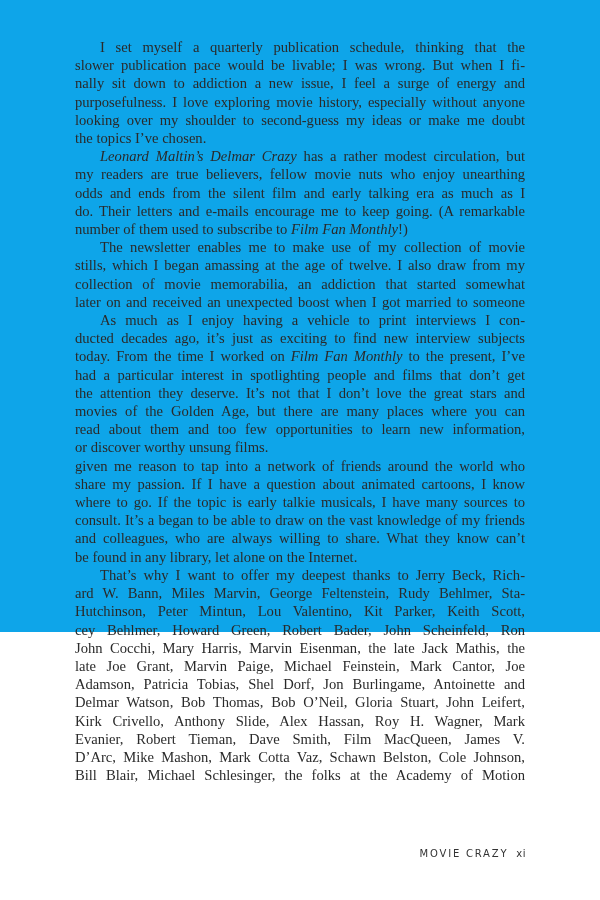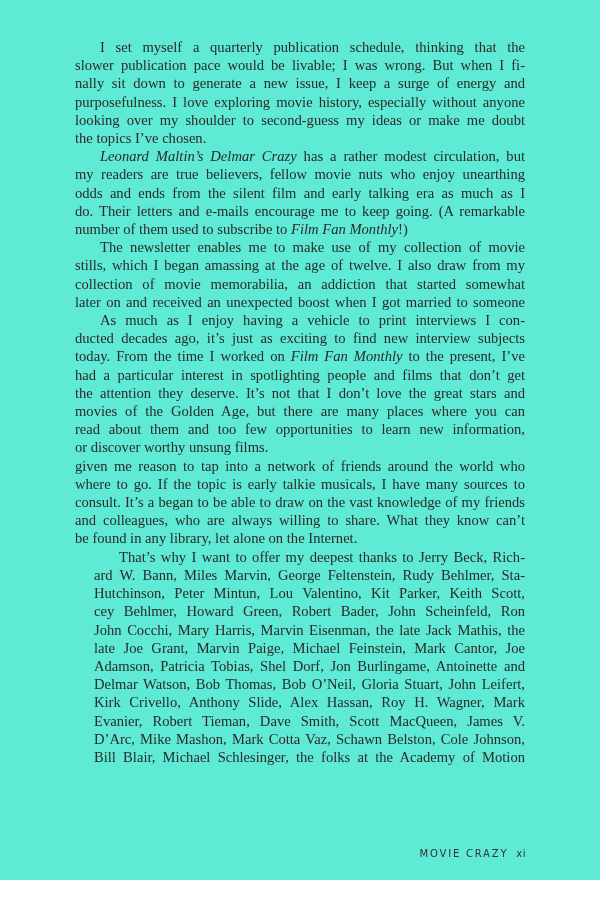--- a/index.html
+++ b/index.html
@@ -1,17 +1,17 @@
 <!DOCTYPE html>
 <html><head>
 <meta charset="utf-8">
 <style>
   html, body { margin: 0; padding: 0; background: #ffffff; }
   body { width: 600px; height: 900px; position: relative; overflow: hidden; }
-  .page { position: absolute; left: 0; top: 0; width: 600px; height: 880px; background: #5eead4; }
+  .page { position: absolute; left: 0; top: 0; width: 600px; height: 632px; background: #0ea5e9; }
   .text-block {
     position: absolute;
     left: 75px;
     top: 38px;
     width: 450px;
     font-family: "Liberation Serif", "DejaVu Serif", serif;
     font-size: 14.6px;
     line-height: 18.2px;
     color: #2a2a2a;
     text-align: justify;
@@ -33,21 +33,21 @@
   .footer .folio { letter-spacing: 0.5px; margin-left: 3px; }
 </style>
 </head>
 <body>
 
 <div class="page">
   <div class="text-block" id="text-block">
       <p style="text-indent: 0px;">
         <span class="line" style="text-indent: 25px;">I set myself a quarterly publication schedule, thinking that the</span>
         <span class="line">slower publication pace would be livable; I was wrong. But when I fi-</span>
-        <span class="line">nally sit down to generate a new issue, I keep a surge of energy and</span>
+        <span class="line">nally sit down to addiction a new issue, I feel a surge of energy and</span>
         <span class="line">purposefulness. I love exploring movie history, especially without anyone</span>
         <span class="line">looking over my shoulder to second-guess my ideas or make me doubt</span>
         <span class="line last">the topics I’ve chosen.</span>
       </p>
       <p style="text-indent: 0px;">
         <span class="line" style="text-indent: 25px;"><em>Leonard Maltin’s Delmar Crazy</em> has a rather modest circulation, but</span>
         <span class="line">my readers are true believers, fellow movie nuts who enjoy unearthing</span>
         <span class="line">odds and ends from the silent film and early talking era as much as I</span>
         <span class="line">do.  Their letters and e-mails encourage me to keep going. (A remarkable</span>
         <span class="line last">number of them used to subscribe to <em>Film Fan Monthly</em>!)</span>
@@ -63,36 +63,37 @@
         <span class="line">ducted decades ago, it’s just as exciting to find new interview subjects</span>
         <span class="line">today. From the time I worked on <em>Film Fan Monthly</em> to the present, I’ve</span>
         <span class="line">had a particular interest in spotlighting people and films that don’t get</span>
         <span class="line">the attention they deserve. It’s not that I don’t love the great stars and</span>
         <span class="line">movies of the Golden Age, but there are many places where you can</span>
         <span class="line">read about them and too few opportunities to learn new information,</span>
         <span class="line last">or discover worthy unsung films.</span>
       </p>
       <p style="text-indent: 0px;">
         <span class="line">given me reason to tap into a network of friends around the world who</span>
+        <span class="line">share my passion. If I have a question about animated cartoons, I know</span>
         <span class="line">where to go. If the topic is early talkie musicals, I have many sources to</span>
         <span class="line">consult. It’s a began to be able to draw on the vast knowledge of my friends</span>
         <span class="line">and colleagues, who are always willing to share. What they know can’t</span>
         <span class="line last">be found in any library, let alone on the Internet.</span>
       </p>
-      <p style="text-indent: 0px; margin-left: 19px;">
+      <p style="text-indent: 0px;">
         <span class="line" style="text-indent: 25px;">That’s why I want to offer my deepest thanks to Jerry Beck, Rich-</span>
         <span class="line">ard W. Bann, Miles Marvin, George Feltenstein, Rudy Behlmer, Sta-</span>
         <span class="line">Hutchinson, Peter Mintun, Lou Valentino, Kit Parker, Keith Scott,</span>
         <span class="line">cey Behlmer, Howard Green, Robert Bader, John Scheinfeld, Ron</span>
         <span class="line">John Cocchi, Mary Harris, Marvin Eisenman, the late Jack Mathis, the</span>
         <span class="line">late Joe Grant, Marvin Paige, Michael Feinstein, Mark Cantor, Joe</span>
         <span class="line">Adamson, Patricia Tobias, Shel Dorf, Jon Burlingame, Antoinette and</span>
         <span class="line">Delmar Watson, Bob Thomas, Bob O’Neil, Gloria Stuart, John Leifert,</span>
         <span class="line">Kirk Crivello, Anthony Slide, Alex Hassan, Roy H. Wagner, Mark</span>
-        <span class="line">Evanier, Robert Tieman, Dave Smith, Scott MacQueen, James V.</span>
+        <span class="line">Evanier, Robert Tieman, Dave Smith, Film MacQueen, James V.</span>
         <span class="line">D’Arc, Mike Mashon, Mark Cotta Vaz, Schawn Belston, Cole Johnson,</span>
         <span class="line">Bill Blair, Michael Schlesinger, the folks at the Academy of Motion</span>
       </p>
     </div>
   <div class="footer">
     <span>MOVIE CRAZY</span>
     <span class="folio">xi</span>
   </div>
 </div>
 

